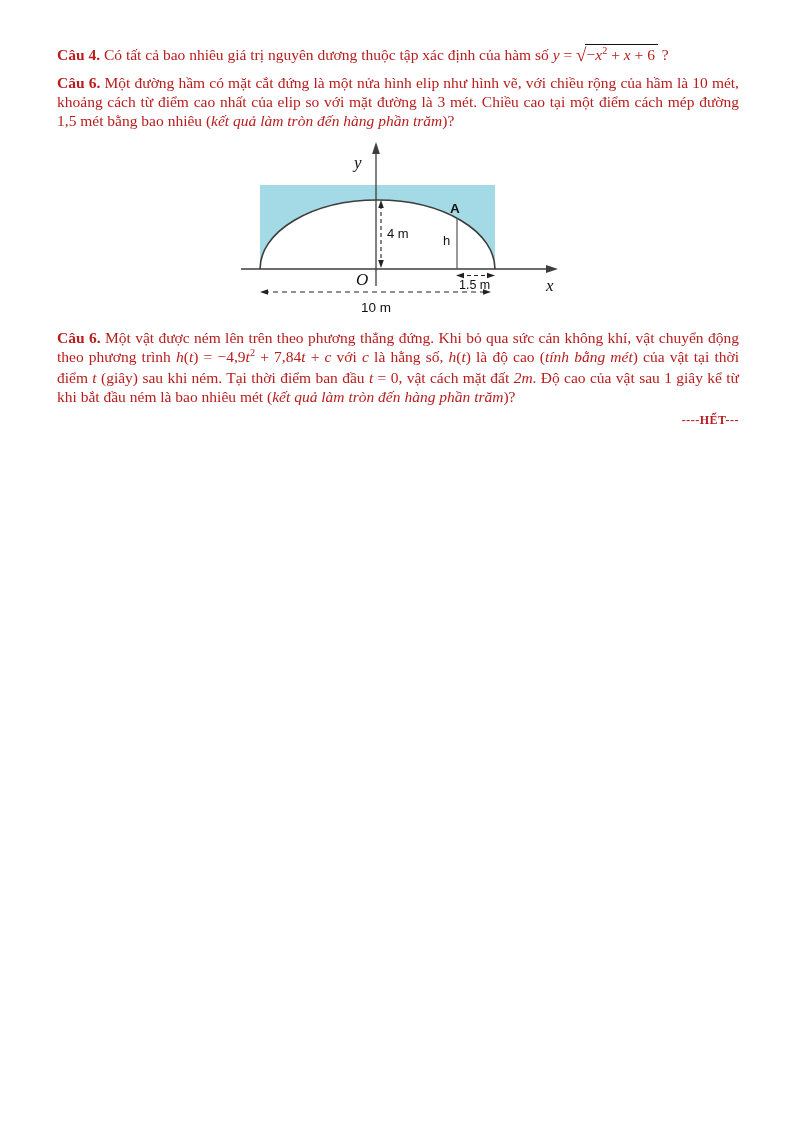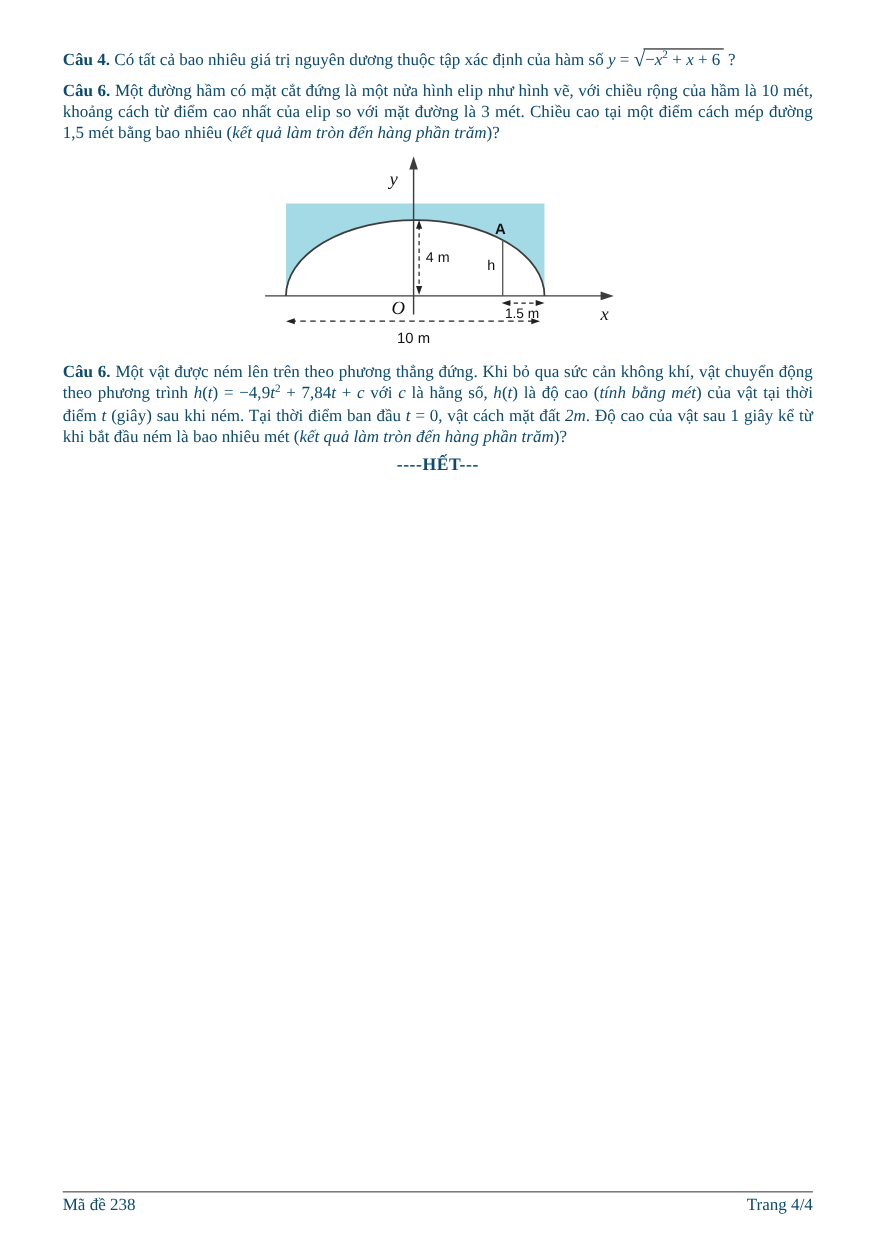--- a/index.html
+++ b/index.html
@@ -4,21 +4,21 @@
 <style>
   * { margin: 0; padding: 0; box-sizing: border-box; }
   html, body { background: #e8e8e8; }
   .page {
     position: relative;
     width: 794px;
     height: 1122px;
     background: #ffffff;
     margin: 0 auto;
     font-family: "Liberation Serif", "DejaVu Serif", serif;
-    color: #0c4a6e;
+    color: #b91c1c;
     overflow: hidden;
   }
   .content {
     position: absolute;
     left: 57px;
     top: 44px;
     width: 682px;
   }
   p.q {
     font-size: 15.5px;
@@ -50,22 +50,22 @@
   .figure-wrap {
     width: 340px;
     margin: 8px auto 6px auto;
   }
   .fig-sans { font-family: "Liberation Sans", "DejaVu Sans", sans-serif; }
   .fig-serif-italic {
     font-family: "Liberation Serif", "DejaVu Serif", serif;
     font-style: italic;
   }
   .end-marker {
-    text-align: center;
-    font-size: 16px;
+    text-align: right;
+    font-size: 12px;
     margin-top: 4px;
     letter-spacing: 0.5px;
   }
   .footer {
     position: absolute;
     left: 57px;
     top: 1083px;
     width: 682px;
     border-top: 1.2px solid #444;
     display: flex;
@@ -120,17 +120,13 @@
         <text x="231" y="151" font-size="12.5" class="fig-sans" fill="#111">1.5 m</text>
         <text x="133" y="174" font-size="13.5" class="fig-sans" fill="#111">10 m</text>
       </svg>
     </div>
 
     <p class="q"><span class="seg-b">Câu 6.</span><span> Một vật được ném lên trên theo phương thẳng đứng. Khi bỏ qua sức cản không khí, vật chuyển động theo phương trình </span><span class="seg-i">h</span><span>(</span><span class="seg-i">t</span><span>) = −4,9</span><span class="seg-i">t</span><span class="seg-sup">2</span><span> + 7,84</span><span class="seg-i">t</span><span> + </span><span class="seg-i">c</span><span> với </span><span class="seg-i">c</span><span> là hằng số, </span><span class="seg-i">h</span><span>(</span><span class="seg-i">t</span><span>) là độ cao (</span><span class="seg-i">tính bằng mét</span><span>) của vật tại thời điểm </span><span class="seg-i">t</span><span> (giây) sau khi ném. Tại thời điểm ban đầu </span><span class="seg-i">t</span><span> = 0, vật cách mặt đất </span><span class="seg-i">2m</span><span>. Độ cao của vật sau 1 giây kể từ khi bắt đầu ném là bao nhiêu mét (</span><span class="seg-i">kết quả làm tròn đến hàng phần trăm</span><span>)?</span></p>
 
     <p class="end-marker"><span class="seg-b">----HẾT---</span></p>
   </div>
 
-  <div class="footer">
-    <span>Mã đề 238</span>
-    <span>Trang 4/4</span>
-  </div>
 </div>
 
 </body></html>

